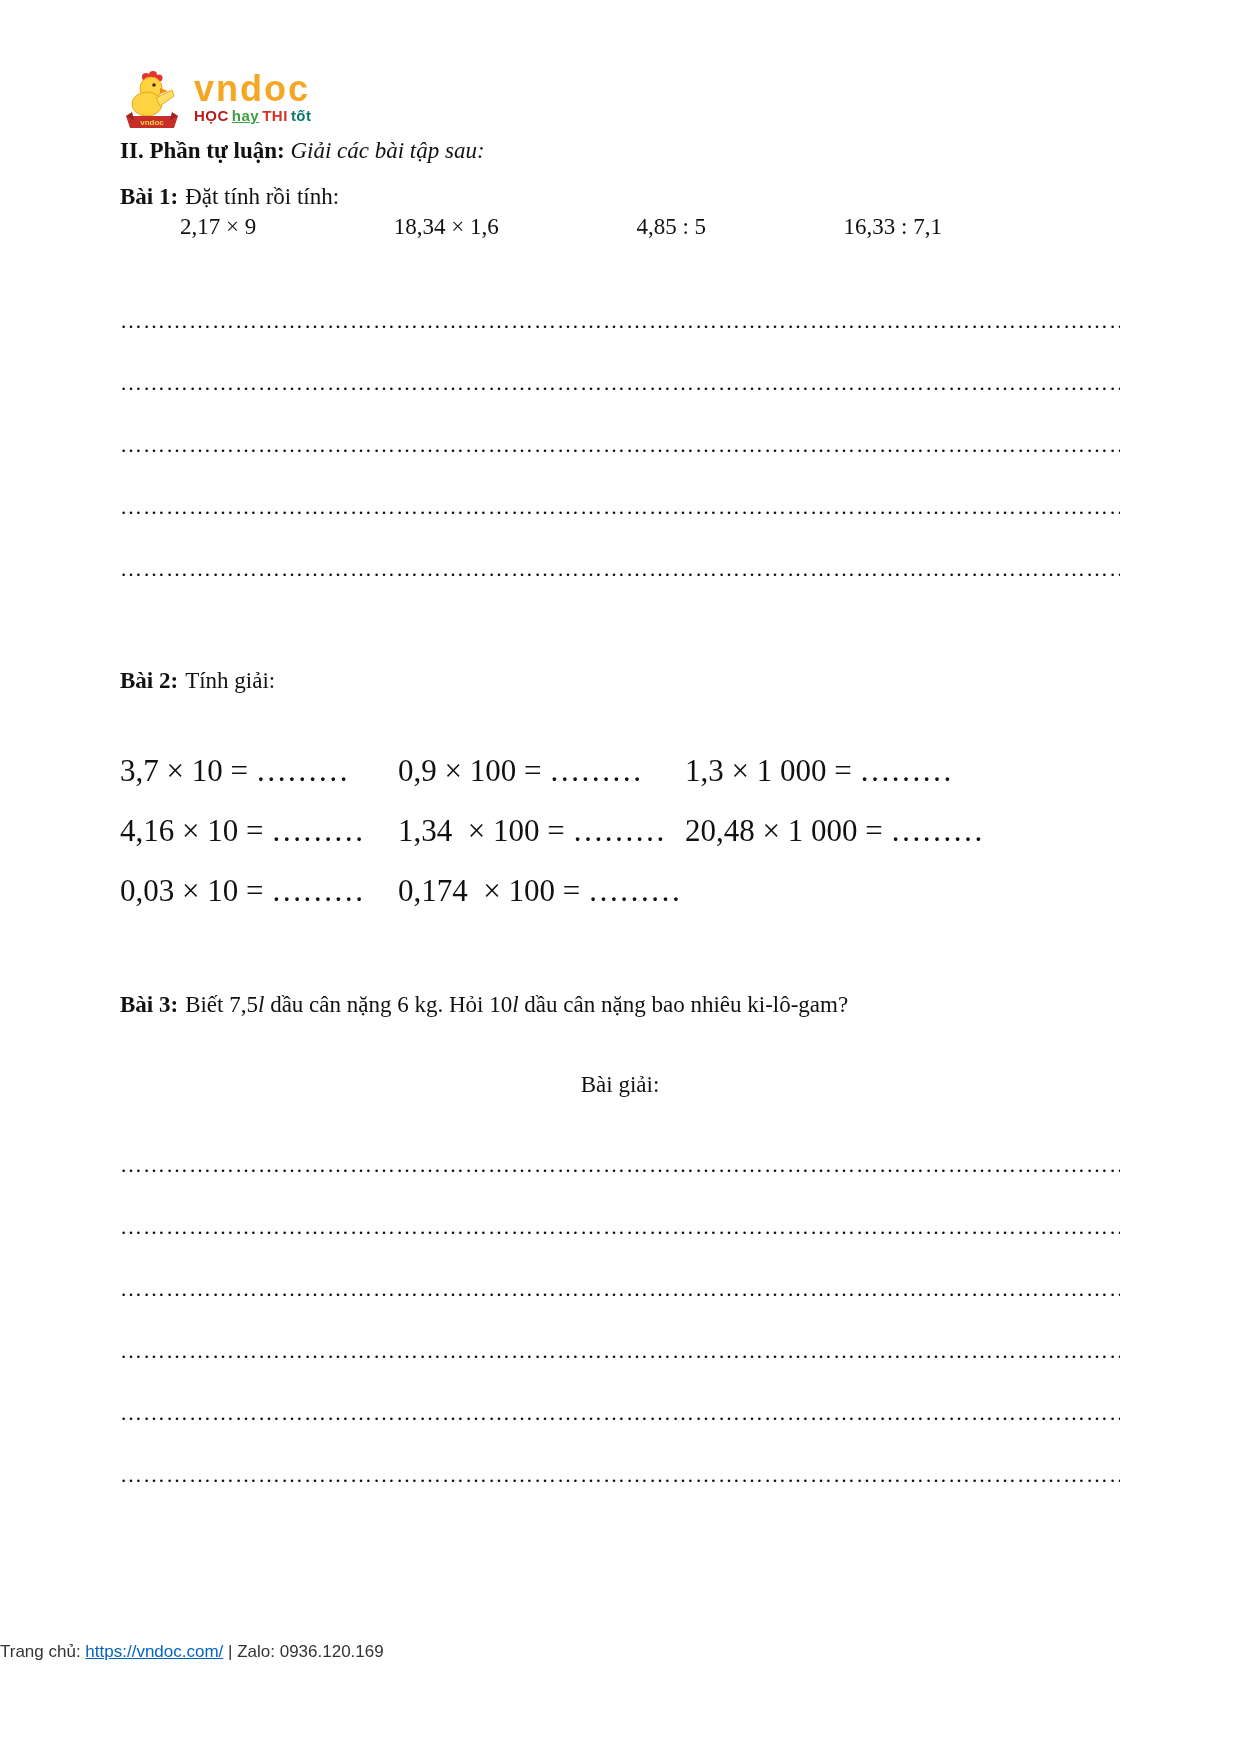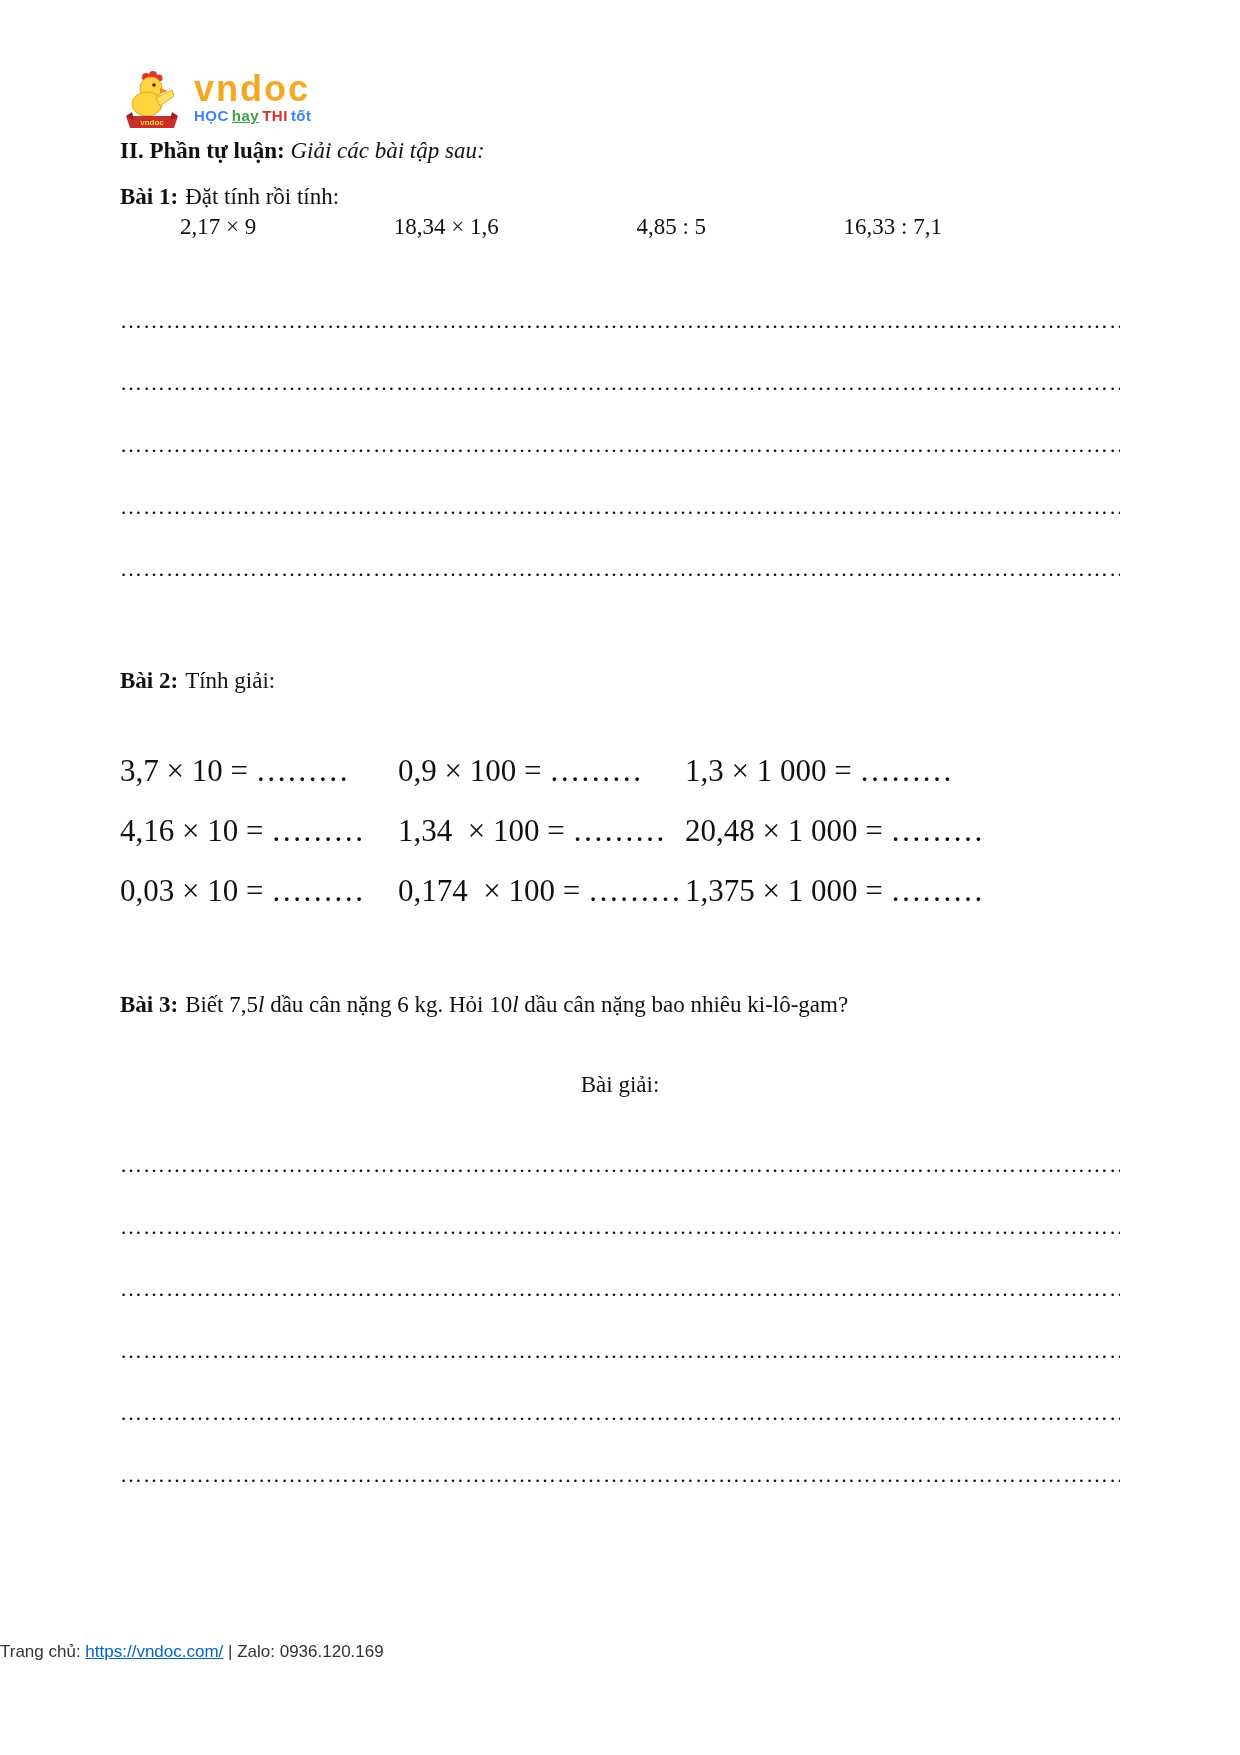--- a/index.html
+++ b/index.html
@@ -134,21 +134,21 @@
         <polygon points="36,28 52,20 54,26 40,36" fill="#FFE066" stroke="#E8A51B" stroke-width="1"></polygon>
 
         <path d="M6 46 L58 46 L54 58 L10 58 Z" fill="#C62F2A"></path>
         <path d="M6 46 L12 42 L14 50 Z" fill="#9E211D"></path>
         <path d="M58 46 L52 42 L50 50 Z" fill="#9E211D"></path>
         <text x="32" y="55" text-anchor="middle" font-family="Liberation Sans, sans-serif" font-size="8" font-weight="bold" fill="#FFD23F">vndoc</text>
       </svg>
       <div class="logo-textcol">
         <div class="logo-brand" style="color: rgb(245, 166, 35);">vndoc</div>
         <div class="logo-tagline">
-          <span style="color: #3b82f6;">HỌC</span><span style="color: rgb(62, 158, 65); text-decoration: underline;">hay</span><span style="color: rgb(217, 48, 37);">THI</span><span style="color: #3b82f6;">tốt</span>
+          <span style="color: #b91c1c;">HỌC</span><span style="color: rgb(62, 158, 65); text-decoration: underline;">hay</span><span style="color: rgb(217, 48, 37);">THI</span><span style="color: #0f766e;">tốt</span>
         </div>
       </div>
     </div>
 
     <div class="heading">
       <span class="b">II. Phần tự luận:</span><span class="i pre"> Giải các bài tập sau:</span>
     </div>
 
     <div class="exercise-title bai1-title">
       <span class="label">Bài 1:</span><span>Đặt tính rồi tính:</span>
@@ -175,21 +175,20 @@
 
     <div class="bai2-grid">
       <span class="eq">3,7 × 10 = ………</span>
       <span class="eq">0,9 × 100 = ………</span>
       <span class="eq">1,3 × 1 000 = ………</span>
       <span class="eq">4,16 × 10 = ………</span>
       <span class="eq">1,34  × 100 = ………</span>
       <span class="eq">20,48 × 1 000 = ………</span>
       <span class="eq">0,03 × 10 = ………</span>
       <span class="eq">0,174  × 100 = ………</span>
-      <span class="eq">1,375 × 1 000 = ………</span>
     </div>
 
     <div class="exercise-title bai3-title">
       <span class="label">Bài 3:</span><span class="pre">Biết 7,5</span><span class="pre italic">l</span><span class="pre"> dầu cân nặng 6 kg. Hỏi 10</span><span class="pre italic">l</span><span class="pre"> dầu cân nặng bao nhiêu ki-lô-gam?</span>
     </div>
 
     <div class="solution-label">Bài giải:</div>
 
     <div class="answer-lines answers-bai3">
       <div class="answer-line">……………………………………………………………………………………………………………………………………………………………………………………</div>

